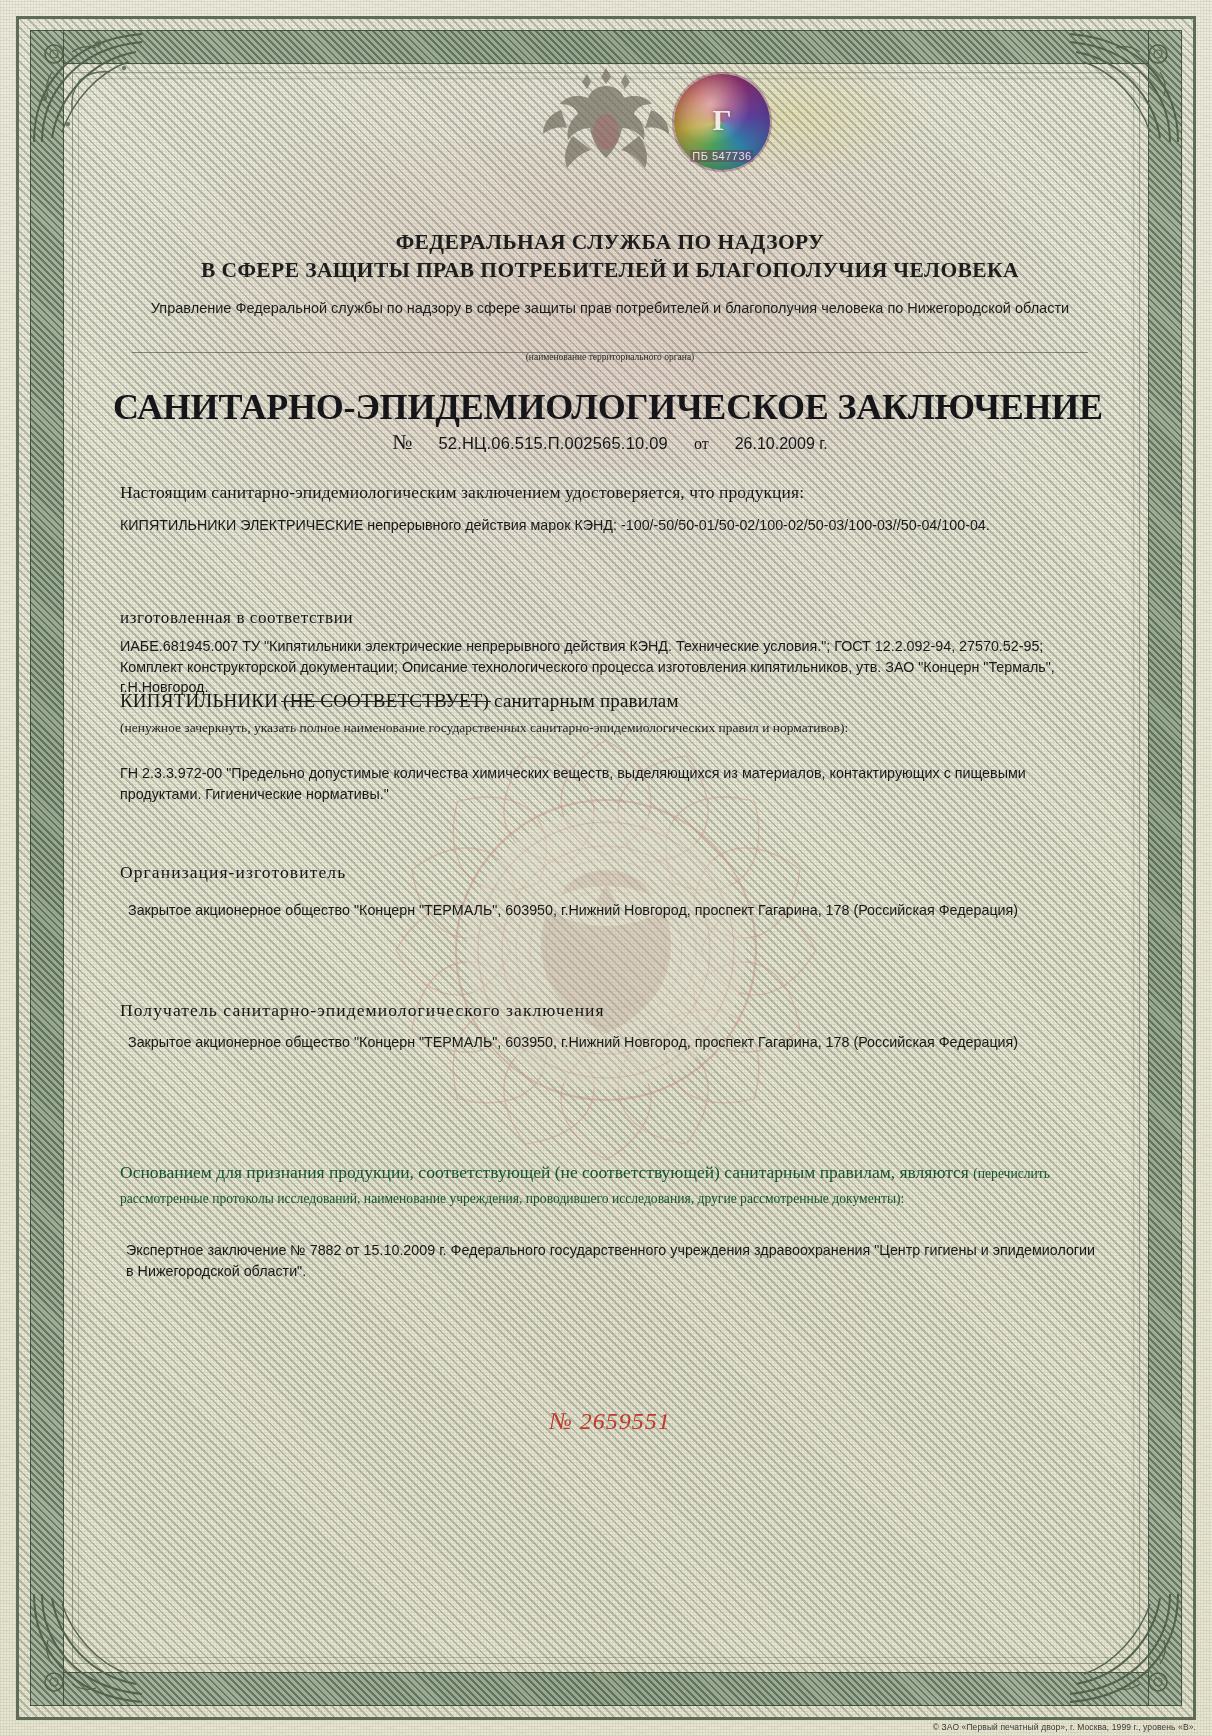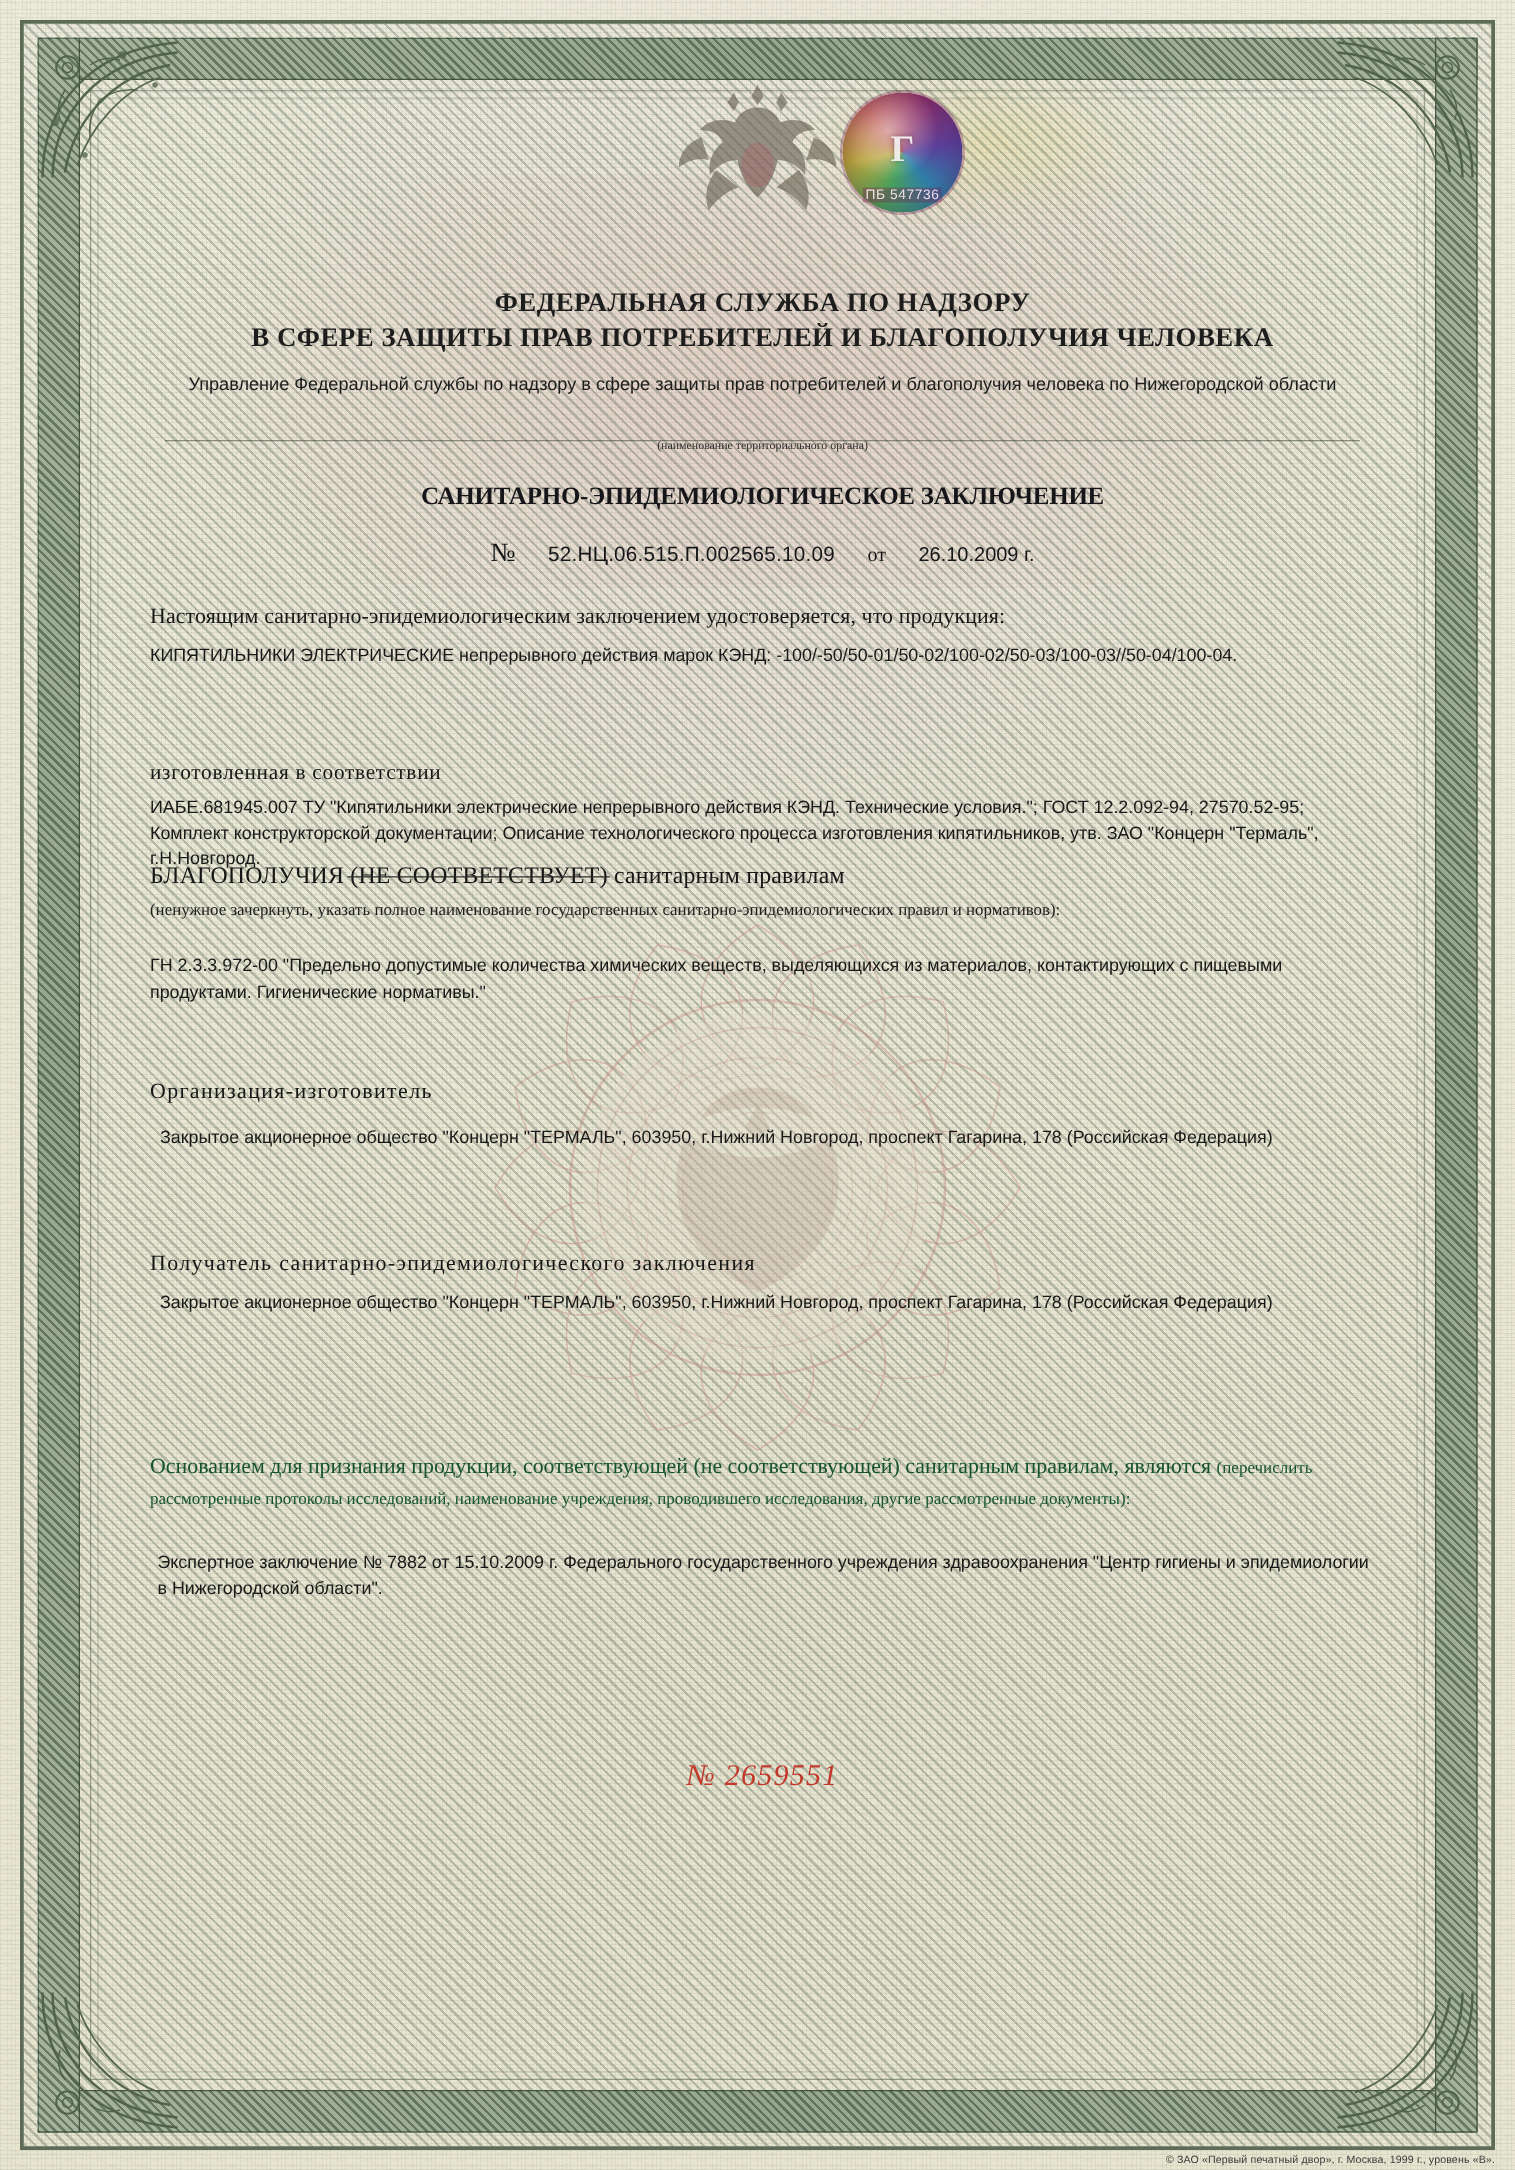--- a/index.html
+++ b/index.html
@@ -200,24 +200,23 @@
     text-align: center;
     font-family: "Liberation Serif", serif;
     font-size: 9.5px;
     color: #2b2b2b;
   }
 
   .doc-title {
     position: absolute;
     left: -5px; right: -5px;
     top: 386px;
-    text-align: center;
     font-family: "Liberation Serif", serif;
     font-weight: bold;
-    font-size: 20px;
+    font-size: 36px;
     letter-spacing: -0.2px;
     color: #16161a;
   }
 
   .numrow {
     position: absolute;
     left: 0; right: 0;
     top: 430px;
     display: flex;
     align-items: baseline;
@@ -545,21 +544,21 @@
       <span class="dval">26.10.2009 г.</span>
     </div>
 
     <div class="lead">Настоящим санитарно-эпидемиологическим заключением удостоверяется, что продукция:</div>
     <div class="product">КИПЯТИЛЬНИКИ ЭЛЕКТРИЧЕСКИЕ непрерывного действия марок КЭНД: -100/-50/50-01/50-02/100-02/50-03/100-03//50-04/100-04.</div>
 
     <div class="made-head">изготовленная в соответствии</div>
     <div class="made-body">ИАБЕ.681945.007 ТУ "Кипятильники электрические непрерывного действия КЭНД. Технические условия."; ГОСТ 12.2.092-94, 27570.52-95; Комплект конструкторской документации; Описание технологического процесса изготовления кипятильников, утв. ЗАО "Концерн "Термаль", г.Н.Новгород.</div>
 
     <div class="conform">
-      <span>БЛАГОПОЛУЧИЯ</span>
+      <span>КИПЯТИЛЬНИКИ</span>
       <span class="strike">(НЕ СООТВЕТСТВУЕТ)</span>
       <span>санитарным правилам</span>
     </div>
 
     <div class="note-italic">(ненужное зачеркнуть, указать полное наименование государственных санитарно-эпидемиологических правил и нормативов):</div>
 
     <div class="rules-body">ГН 2.3.3.972-00 "Предельно допустимые количества химических веществ, выделяющихся из материалов, контактирующих с пищевыми продуктами. Гигиенические нормативы."</div>
 
     <div class="sec-head maker">Организация-изготовитель</div>
     <div class="sec-body maker">Закрытое акционерное общество "Концерн "ТЕРМАЛЬ", 603950, г.Нижний Новгород, проспект Гагарина, 178 (Российская Федерация)</div>

